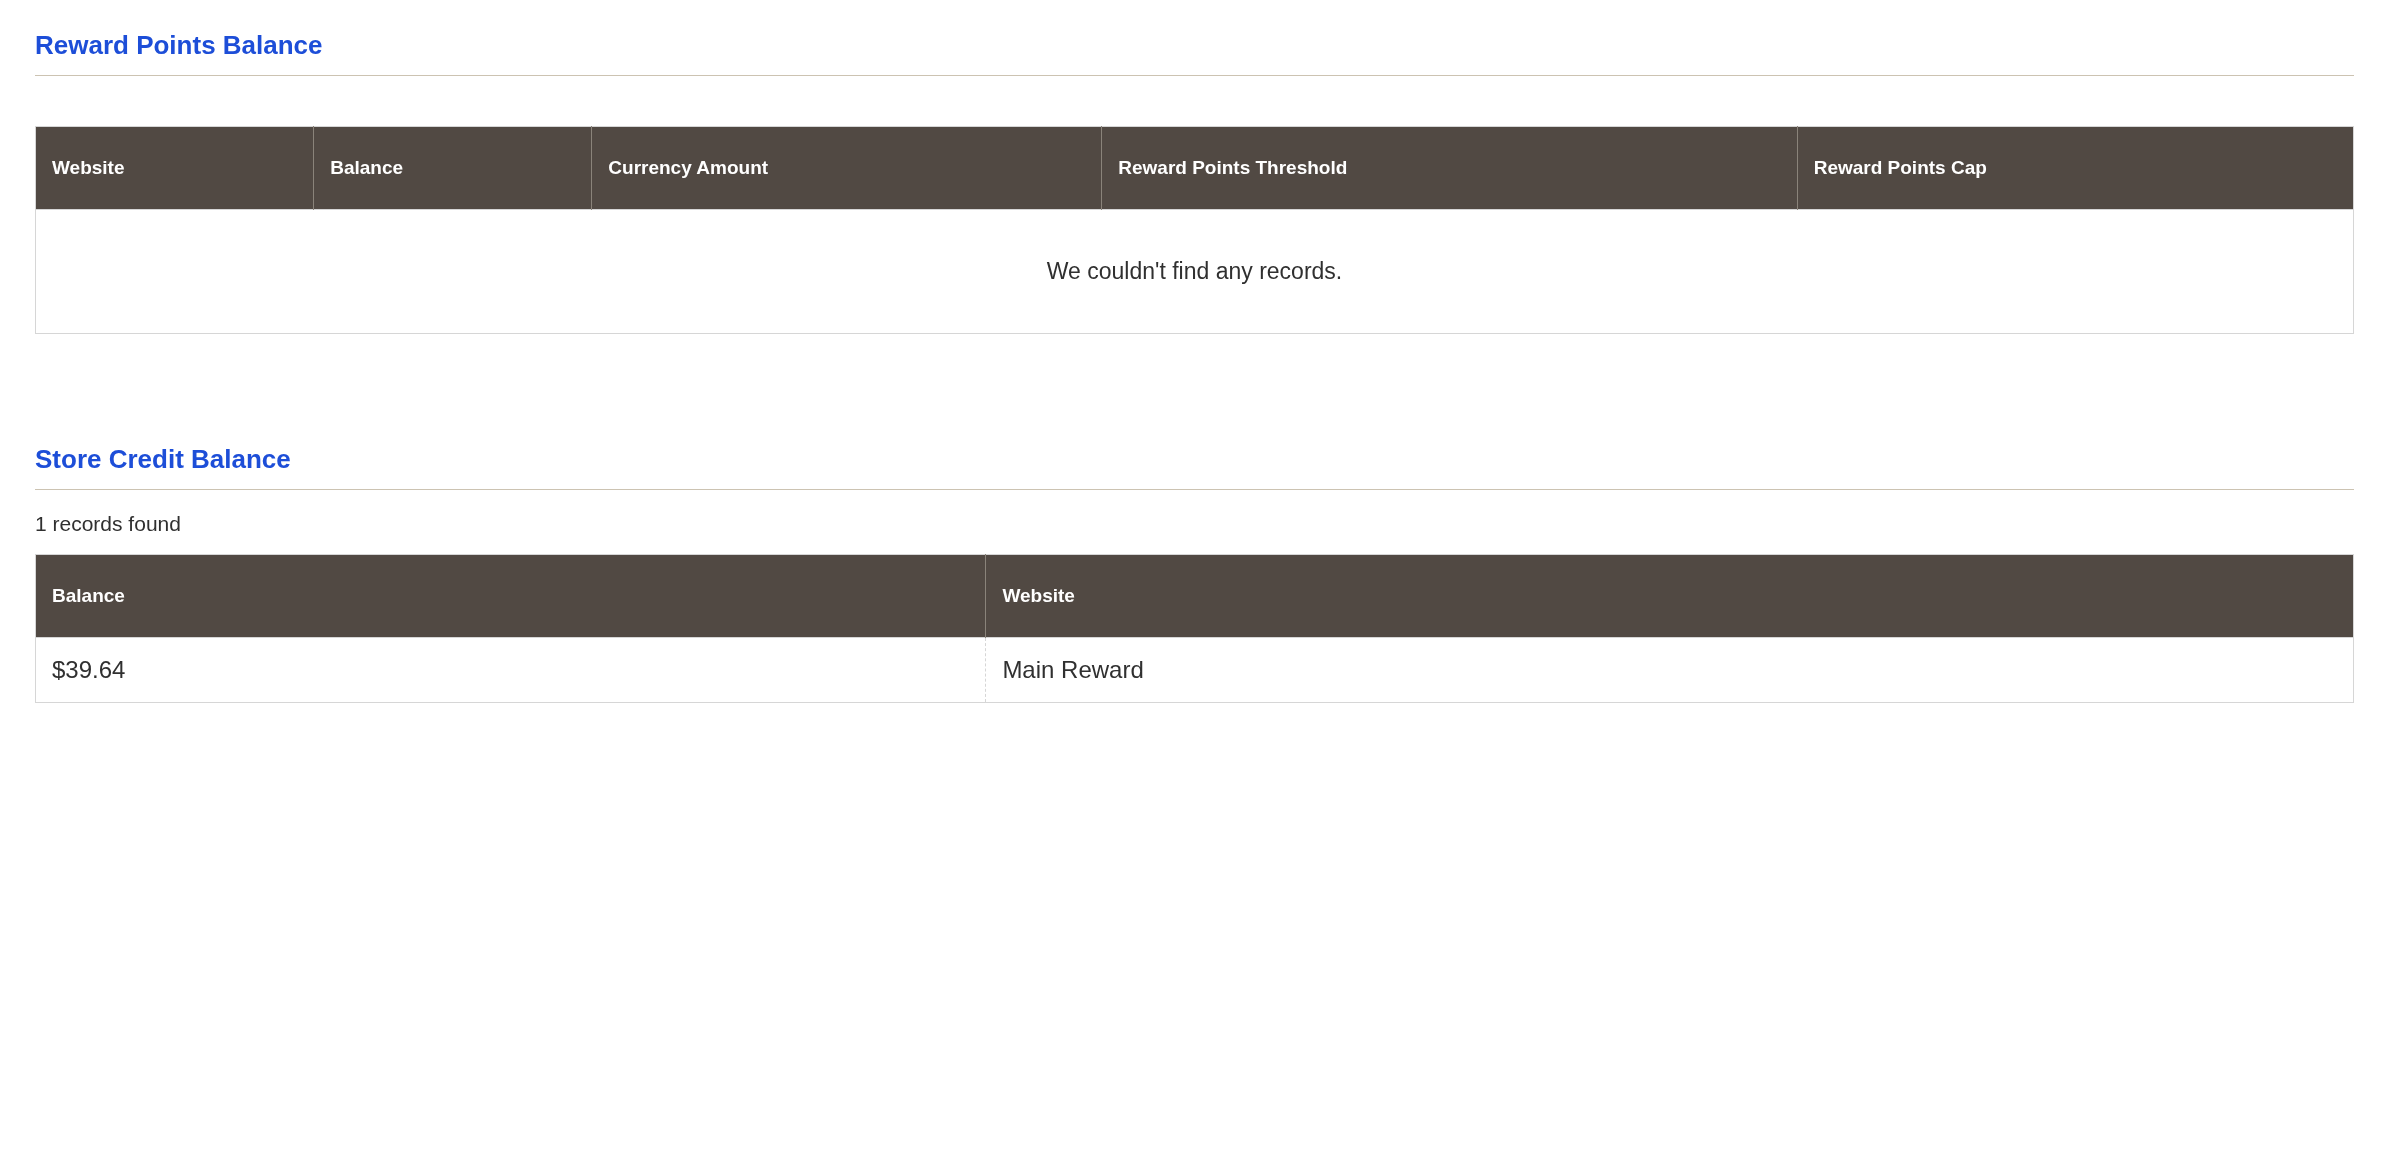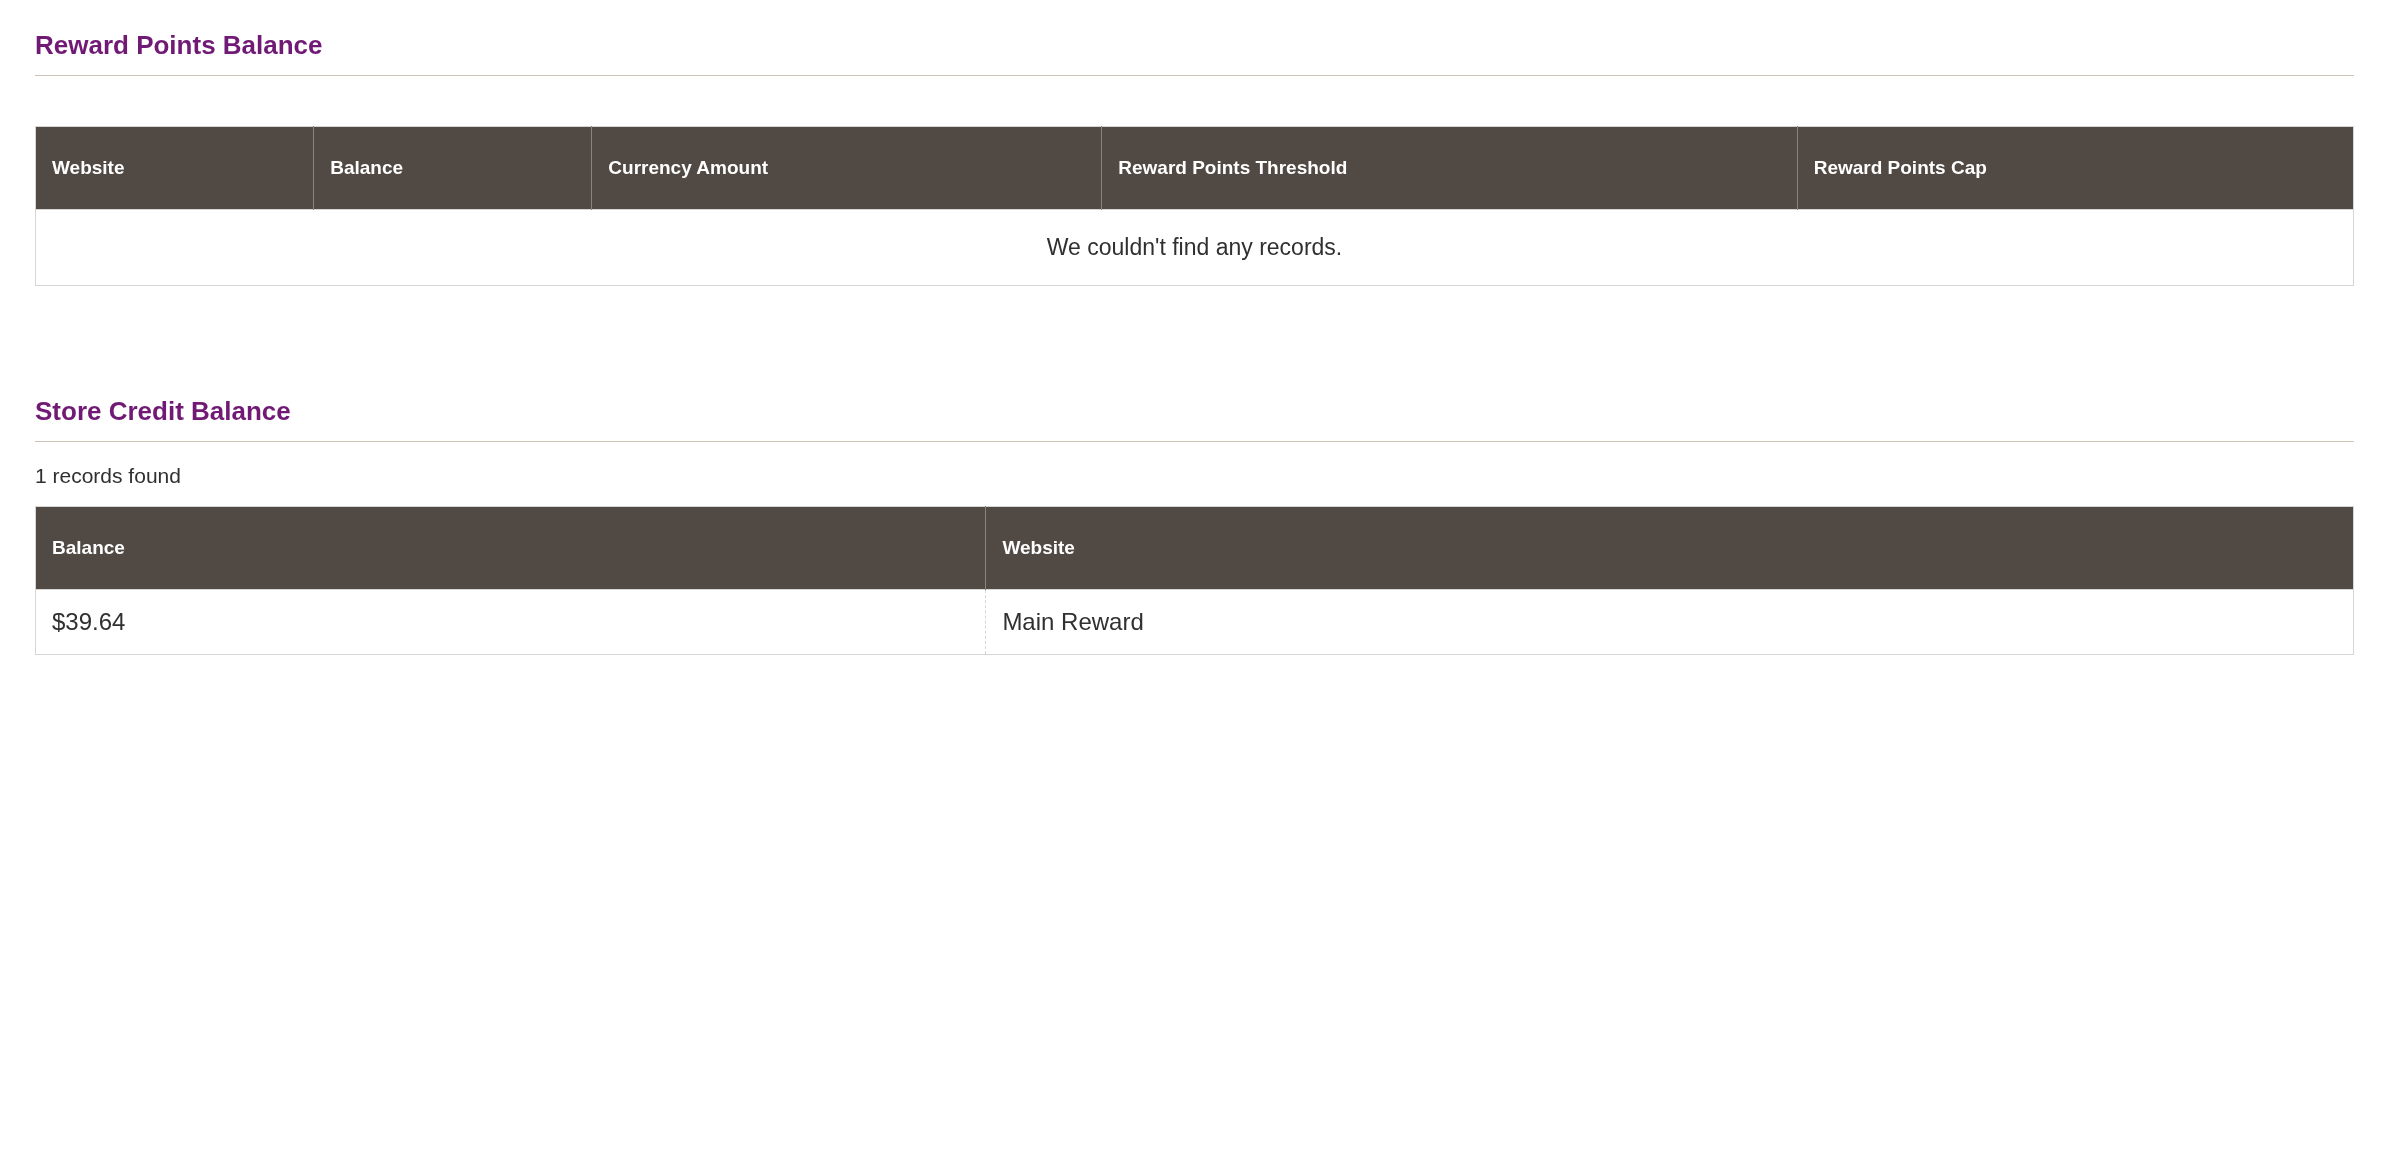--- a/index.html
+++ b/index.html
@@ -5,21 +5,21 @@
     * { box-sizing: border-box; margin: 0; padding: 0; }
     body {
       font-family: -apple-system, BlinkMacSystemFont, "Segoe UI", "Helvetica Neue", Arial, sans-serif;
       background: #fff;
       padding: 30px 35px;
       color: #303030;
     }
     .section-title {
       font-size: 26px;
       font-weight: 600;
-      color: #701a75;
+      color: #1d4ed8;
       margin-bottom: 14px;
     }
     .title-rule {
       border: none;
       border-top: 1px solid #ccc3b2;
       margin-bottom: 50px;
     }
     .title-rule2 {
       border: none;
       border-top: 1px solid #ccc3b2;
@@ -50,21 +50,21 @@
       font-size: 24px;
       color: #303030;
       border-right: 1px dashed #d6d6d6;
       border-top: 1px solid #d6d6d6;
     }
     tbody td:last-child { border-right: none; }
     .empty-row td {
       text-align: center;
       font-size: 23px;
       color: #303030;
-      padding: 24px 16px;
+      padding: 48px 16px;
       border-right: none;
     }
     .section-gap { height: 110px; }
   </style>
 </head>
 <body>
 
 <h2 class="section-title">Reward Points Balance</h2>
 <hr class="title-rule">
 

